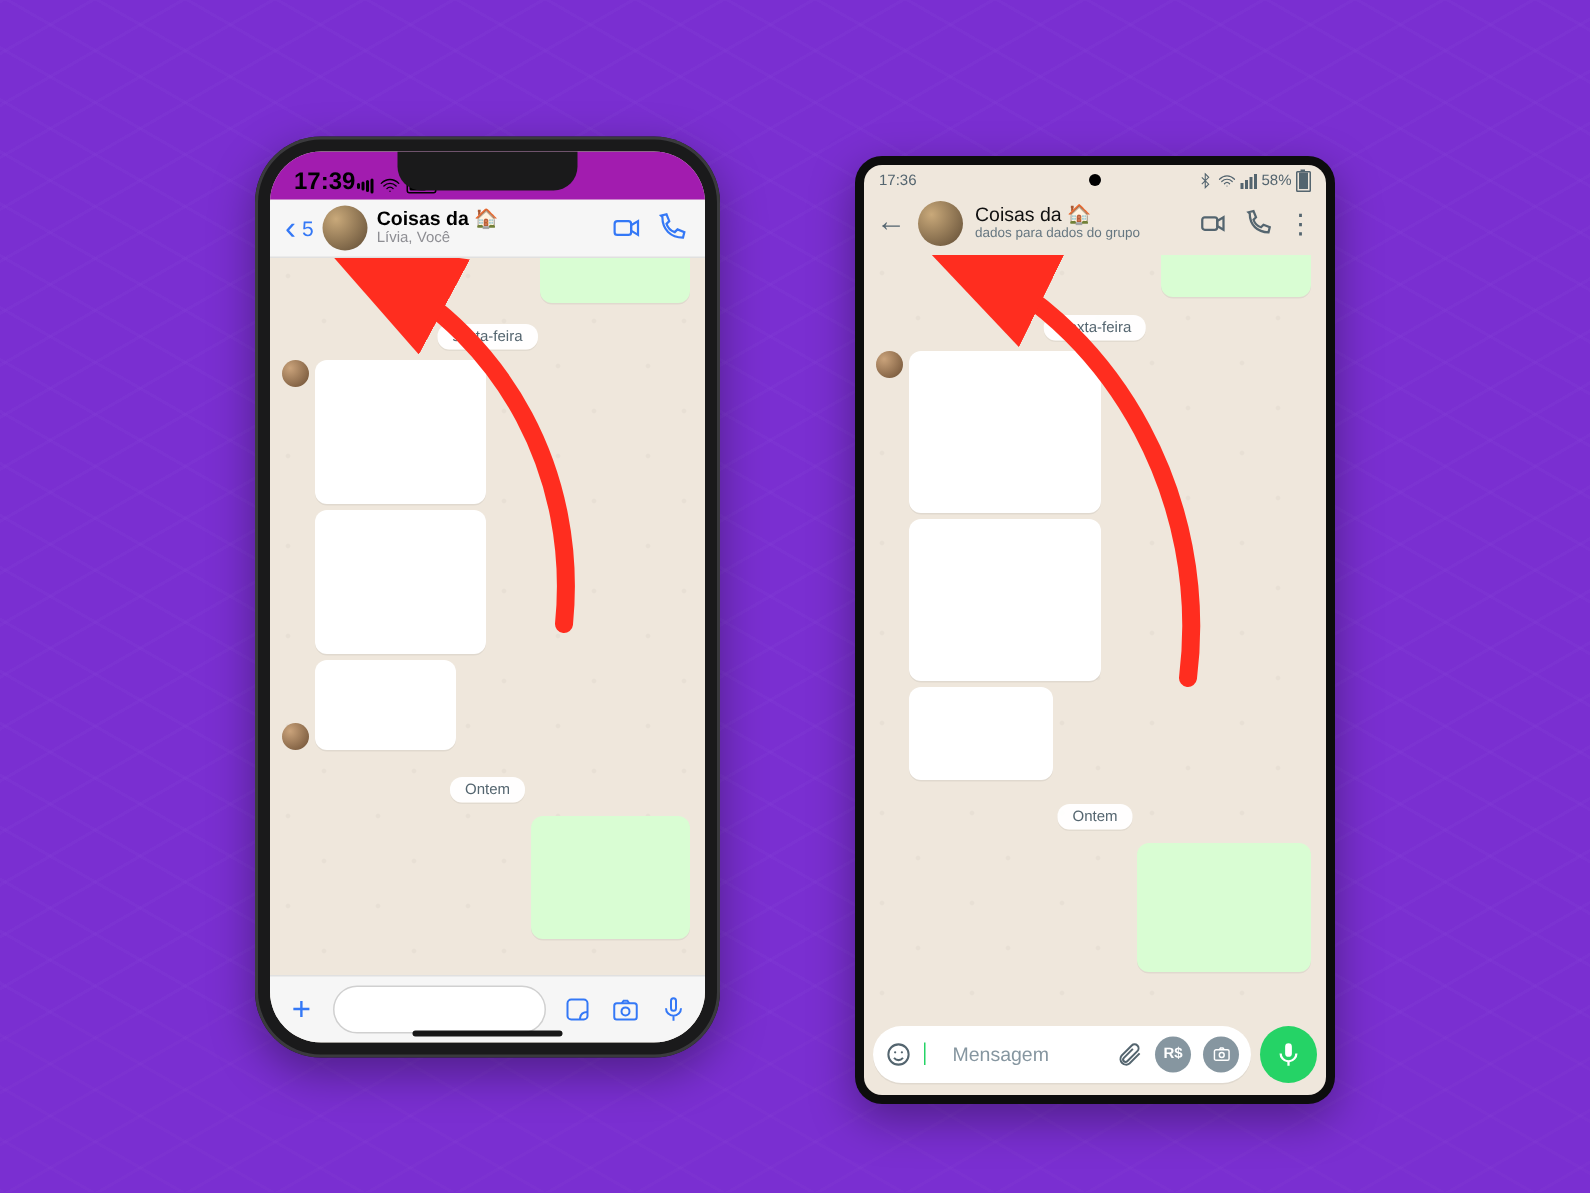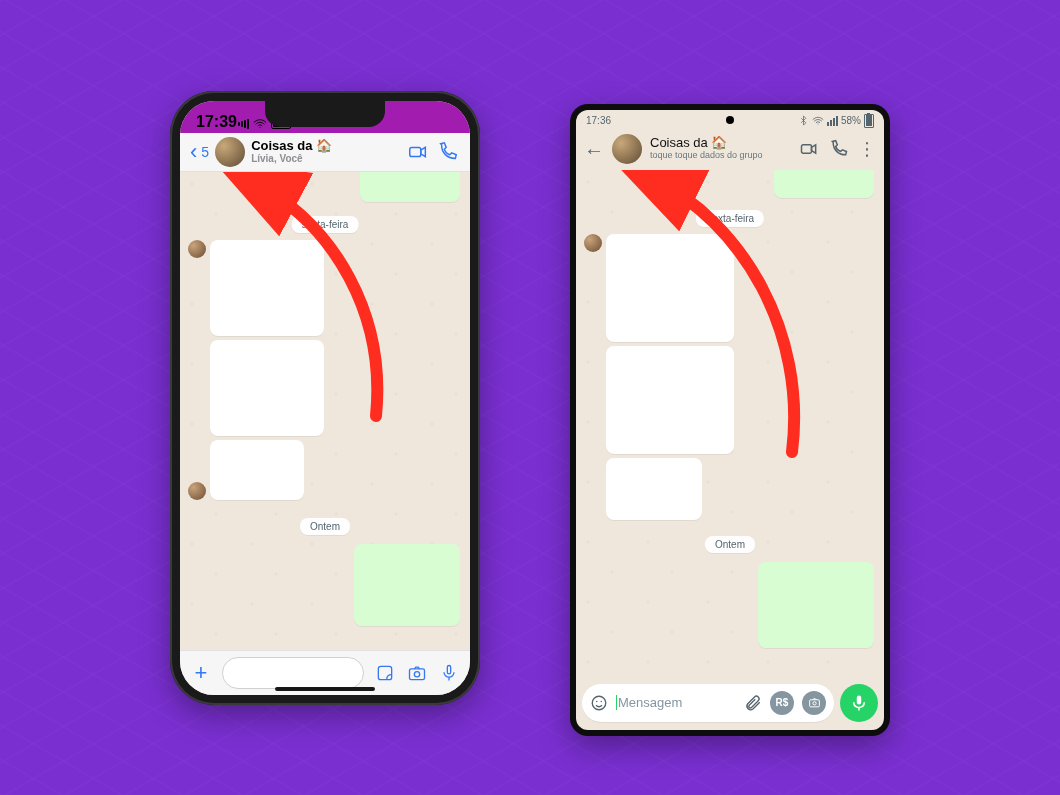--- a/index.html
+++ b/index.html
@@ -57,21 +57,21 @@
 
   .ios-header{
     background:#f6f6f6;border-bottom:1px solid #e0e0e0;
     display:flex;align-items:center;padding:4px 10px;gap:6px;
   }
   .back-chevron{font-size:22px;color:#3478f6;font-weight:300;line-height:1;}
   .unread{font-size:14px;color:#3478f6;font-weight:400;margin-left:-2px;}
   .avatar{width:30px;height:30px;border-radius:50%;background:radial-gradient(circle at 30% 30%,#c9a97a,#5e4a33);flex:none;}
   .title-block{flex:1;min-width:0;line-height:1.1;}
   .chat-title{font-size:13px;font-weight:600;color:#000;white-space:nowrap;overflow:hidden;text-overflow:ellipsis;}
-  .chat-sub{font-size:10px;color:#8e8e93;white-space:nowrap;overflow:hidden;text-overflow:ellipsis;font-weight:bold;}
+  .chat-sub{font-size:10px;color:#8e8e93;white-space:nowrap;overflow:hidden;text-overflow:ellipsis;}
   .hicon{width:24px;height:24px;display:flex;align-items:center;justify-content:center;color:#3478f6;}
   .hicon svg{width:22px;height:22px;stroke:currentColor;fill:none;stroke-width:1.6;}
 
   .chat-body{
     flex:1;position:relative;overflow:hidden;
     background:#efe7dc;
     background-image:
       radial-gradient(circle at 20% 20%, rgba(0,0,0,.03) 1px, transparent 2px),
       radial-gradient(circle at 60% 70%, rgba(0,0,0,.03) 1px, transparent 2px);
     background-size:60px 60px;
@@ -133,21 +133,21 @@
   .and-more{font-size:18px;color:#54656f;line-height:1;}
 
   .and-inputbar{
     display:flex;align-items:center;gap:6px;padding:6px 6px 8px;
   }
   .and-textwrap{
     flex:1;height:38px;background:#fff;border-radius:20px;
     display:flex;align-items:center;padding:0 8px;gap:8px;
     box-shadow:0 1px 0 rgba(0,0,0,.06);
   }
-  .and-textwrap .ph{flex:1;font-size:13px;color:#8696a0;border-left:1px solid #25d366;padding-left:1px;}
+  .and-textwrap .ph{flex:1;font-size:13px;color:#8696a0;border-left:1px solid #25d366;padding-left:18px;}
   .and-circ{width:24px;height:24px;border-radius:50%;background:#8696a0;display:flex;align-items:center;justify-content:center;color:#fff;font-size:10px;font-weight:600;}
   .and-textwrap .flaticon{width:18px;height:18px;display:flex;align-items:center;justify-content:center;color:#54656f;}
   .and-textwrap .flaticon svg{width:18px;height:18px;stroke:currentColor;fill:none;stroke-width:1.8;}
   .and-mic{
     width:38px;height:38px;border-radius:50%;background:#25d366;flex:none;
     display:flex;align-items:center;justify-content:center;color:#fff;
   }
   .and-mic svg{width:18px;height:18px;fill:#fff;}
 
 </style>
@@ -279,21 +279,21 @@
             <span style="position:absolute;left:1px;right:1px;bottom:1px;height:85%;background:#54656f;"></span>
           </span>
       </div>
     </div>
 
     <div class="and-header">
       <span class="and-back">←</span>
       <div class="avatar"></div>
       <div class="and-title-block">
         <div class="and-title">Coisas da 🏠</div>
-        <div class="and-sub">toque toque dados do grupo</div>
+        <div class="and-sub">dados para dados do grupo</div>
       </div>
       <div class="and-icon">
         <svg viewBox="0 0 24 24">
             <rect x="3" y="7" width="12" height="10" rx="2"></rect>
             <path d="M15 10l5-3v10l-5-3z"></path>
           </svg>
       </div>
       <div class="and-icon">
         <svg viewBox="0 0 24 24">
             <path d="M5 4c0 9 6 15 15 15l1-4-5-2-2 2c-3-1-5-3-6-6l2-2-2-5-4 1z"></path>

